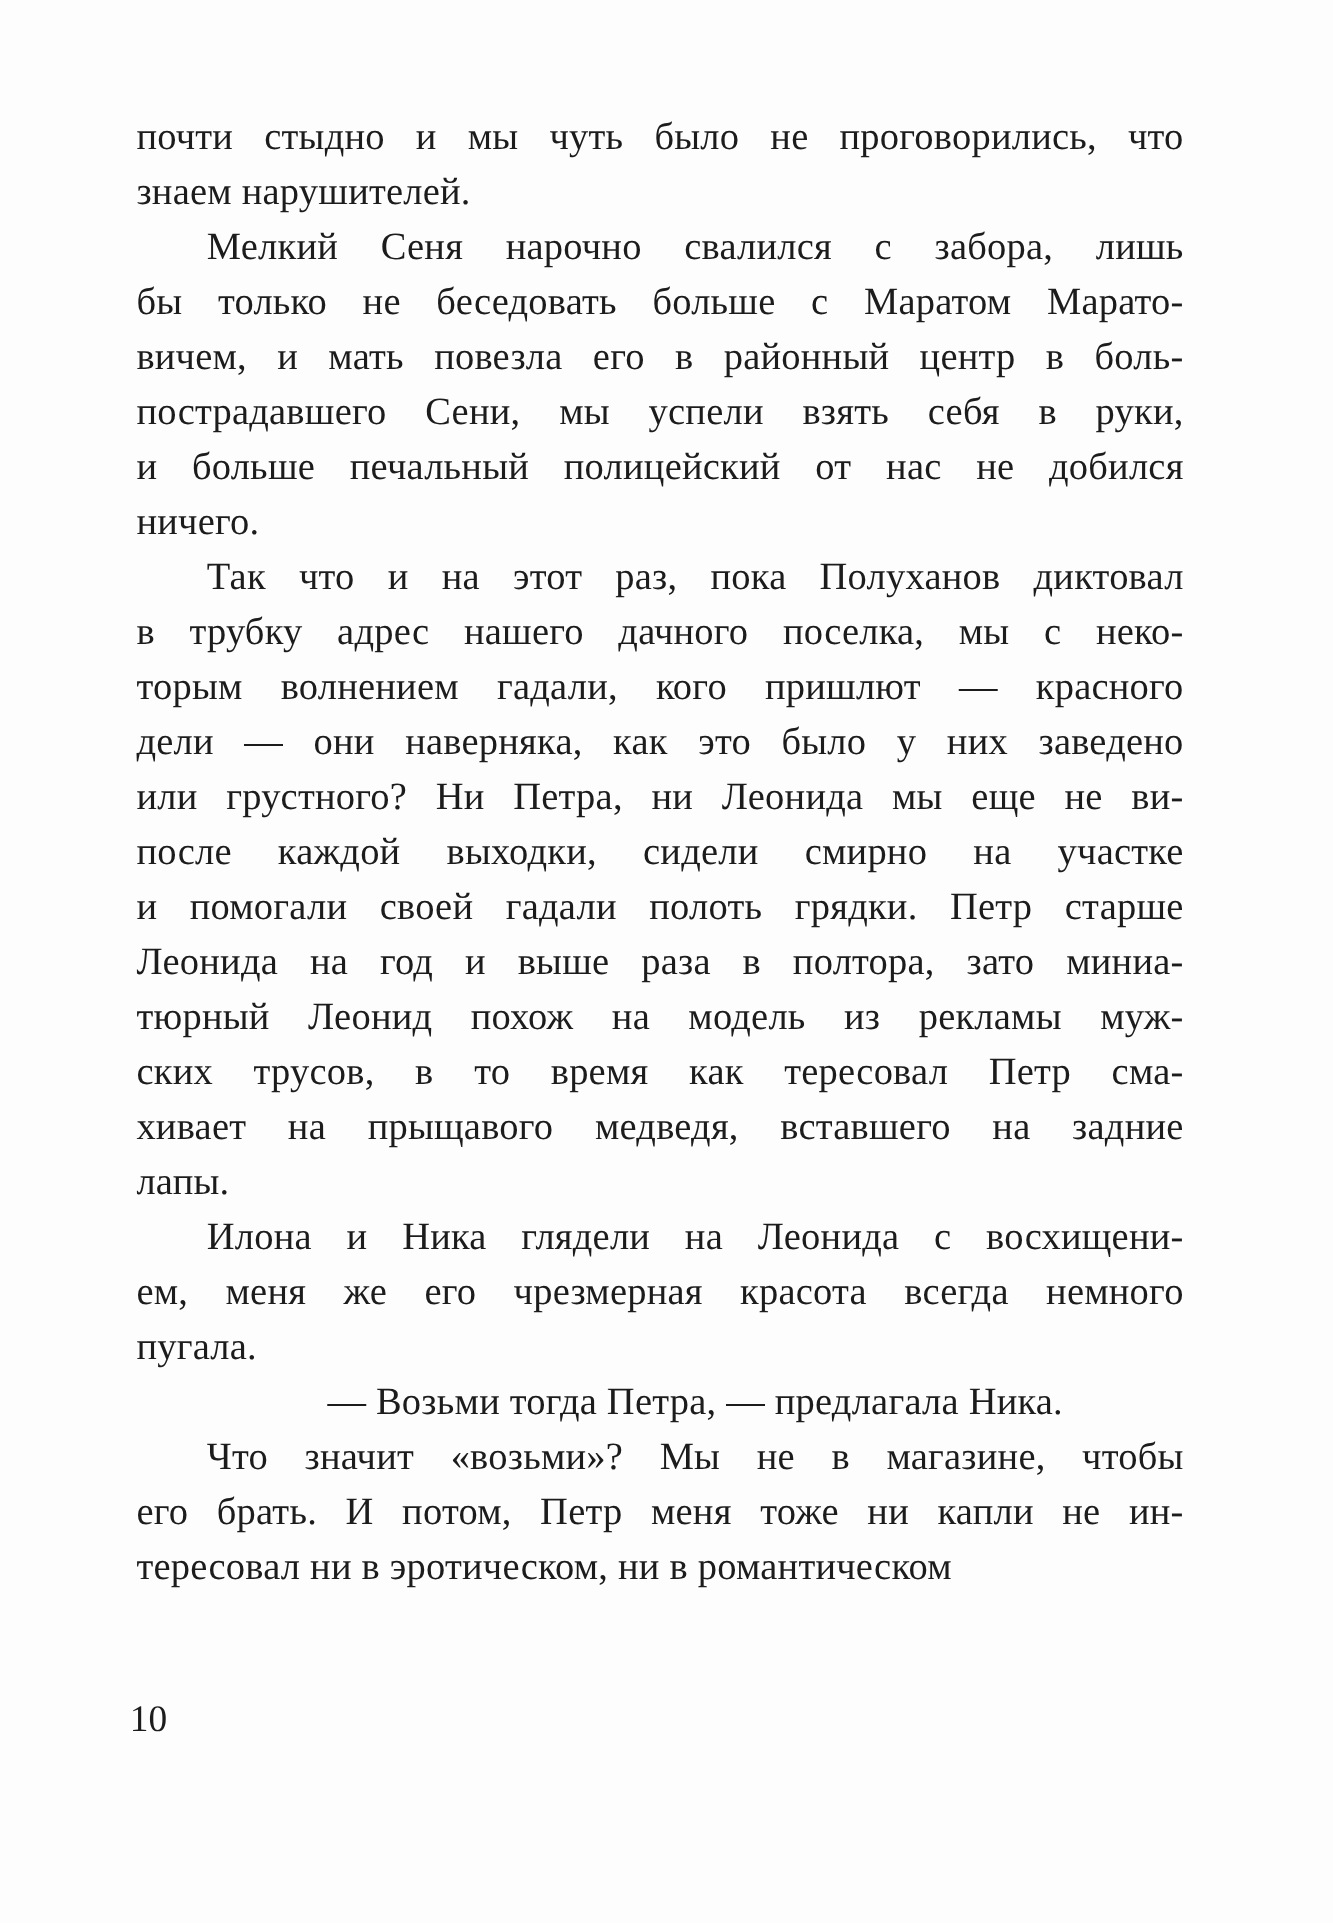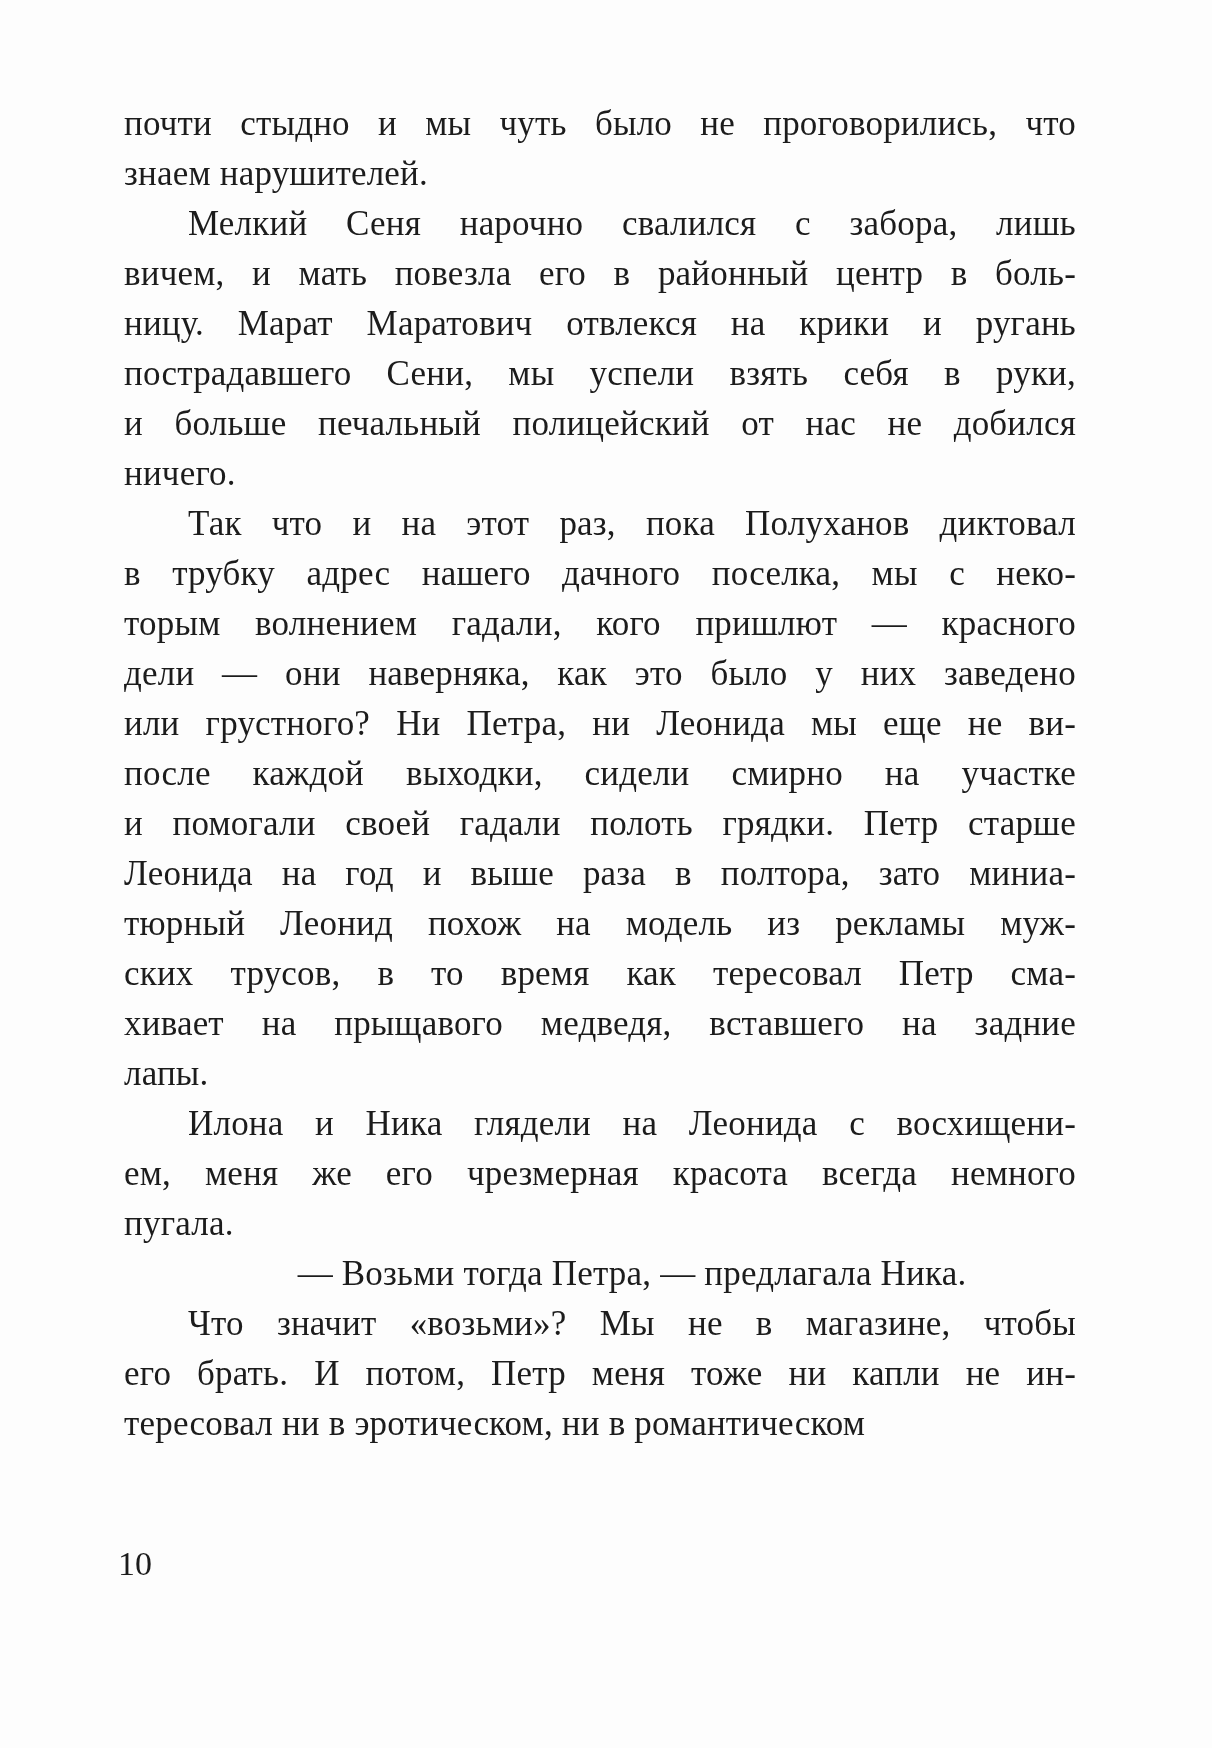--- a/index.html
+++ b/index.html
@@ -53,22 +53,22 @@
 <body>
 
 <main class="book-page" style="background: rgb(253, 253, 253); color: rgb(28, 28, 28);">
   <div class="text-block" id="text-block">
       <div class="paragraph">
         <div class="text-line justify">почти стыдно и мы чуть было не проговорились, что</div>
         <div class="text-line">знаем нарушителей.</div>
       </div>
       <div class="paragraph">
         <div class="text-line justify indent">Мелкий Сеня нарочно свалился с забора, лишь</div>
+        <div class="text-line justify">бы только не беседовать больше с Маратом Марато-</div>
         <div class="text-line justify">вичем, и мать повезла его в районный центр в боль-</div>
-        <div class="text-line justify">ницу. Марат Маратович отвлекся на крики и ругань</div>
         <div class="text-line justify">пострадавшего Сени, мы успели взять себя в руки,</div>
         <div class="text-line justify">и больше печальный полицейский от нас не добился</div>
         <div class="text-line">ничего.</div>
       </div>
       <div class="paragraph">
         <div class="text-line justify indent">Так что и на этот раз, пока Полуханов диктовал</div>
         <div class="text-line justify">в трубку адрес нашего дачного поселка, мы с неко-</div>
         <div class="text-line justify">торым волнением гадали, кого пришлют — красного</div>
         <div class="text-line justify">дели — они наверняка, как это было у них заведено</div>
         <div class="text-line justify">или грустного? Ни Петра, ни Леонида мы еще не ви-</div>

